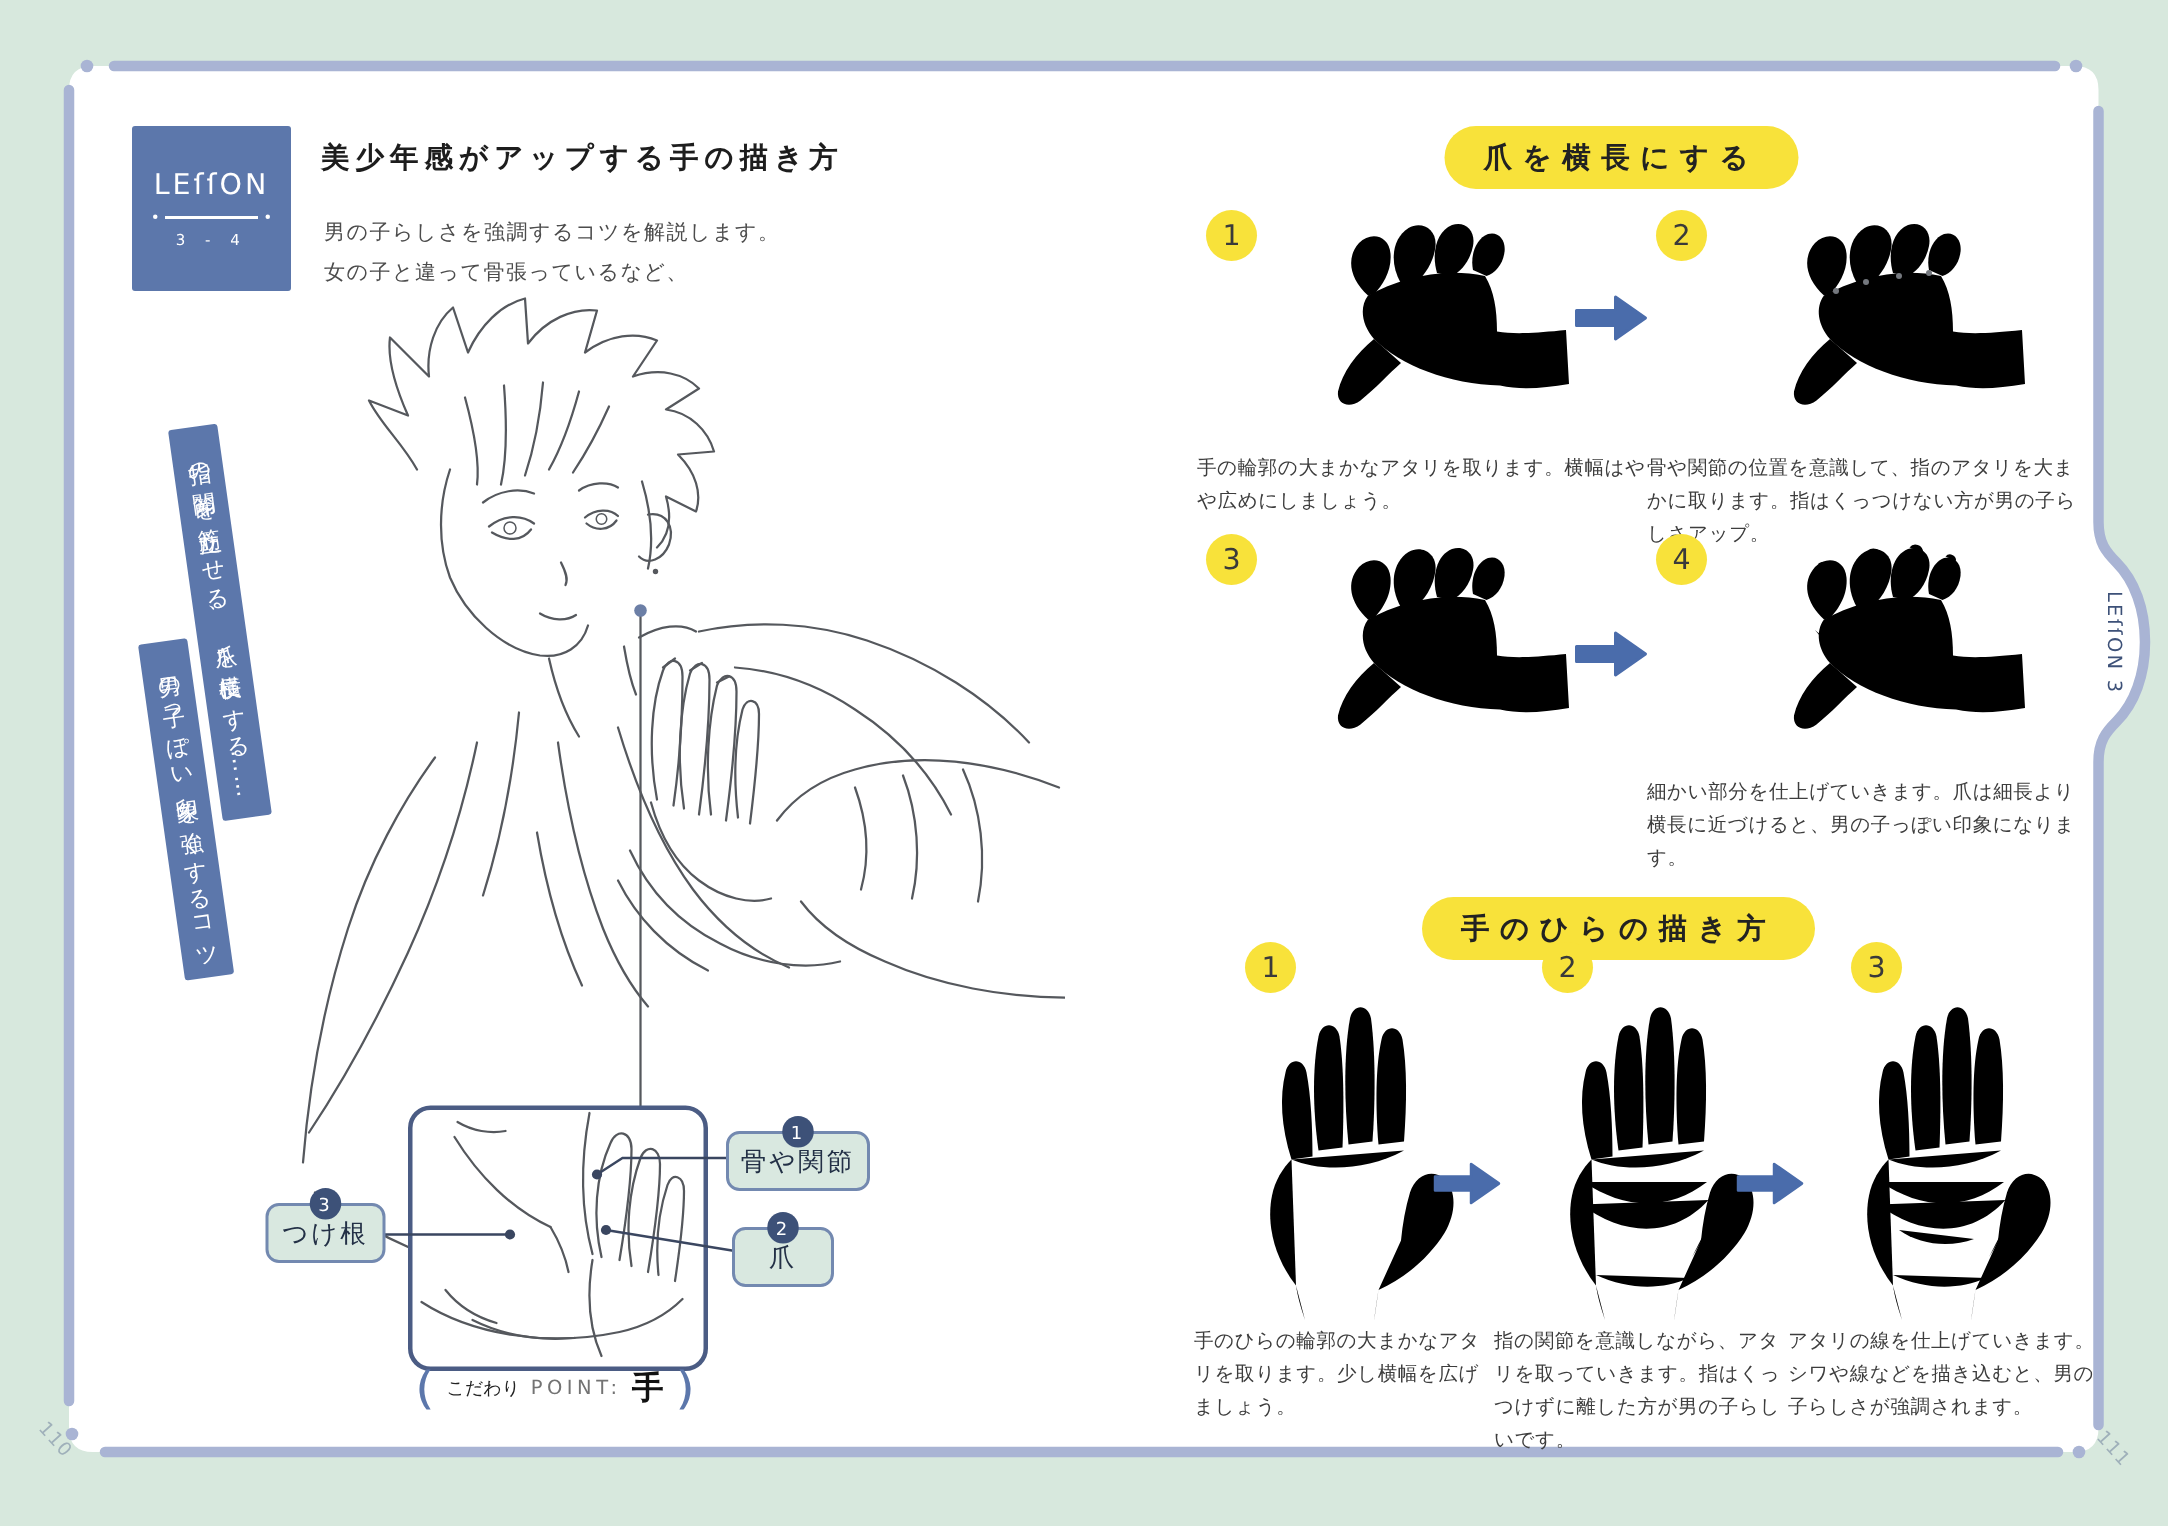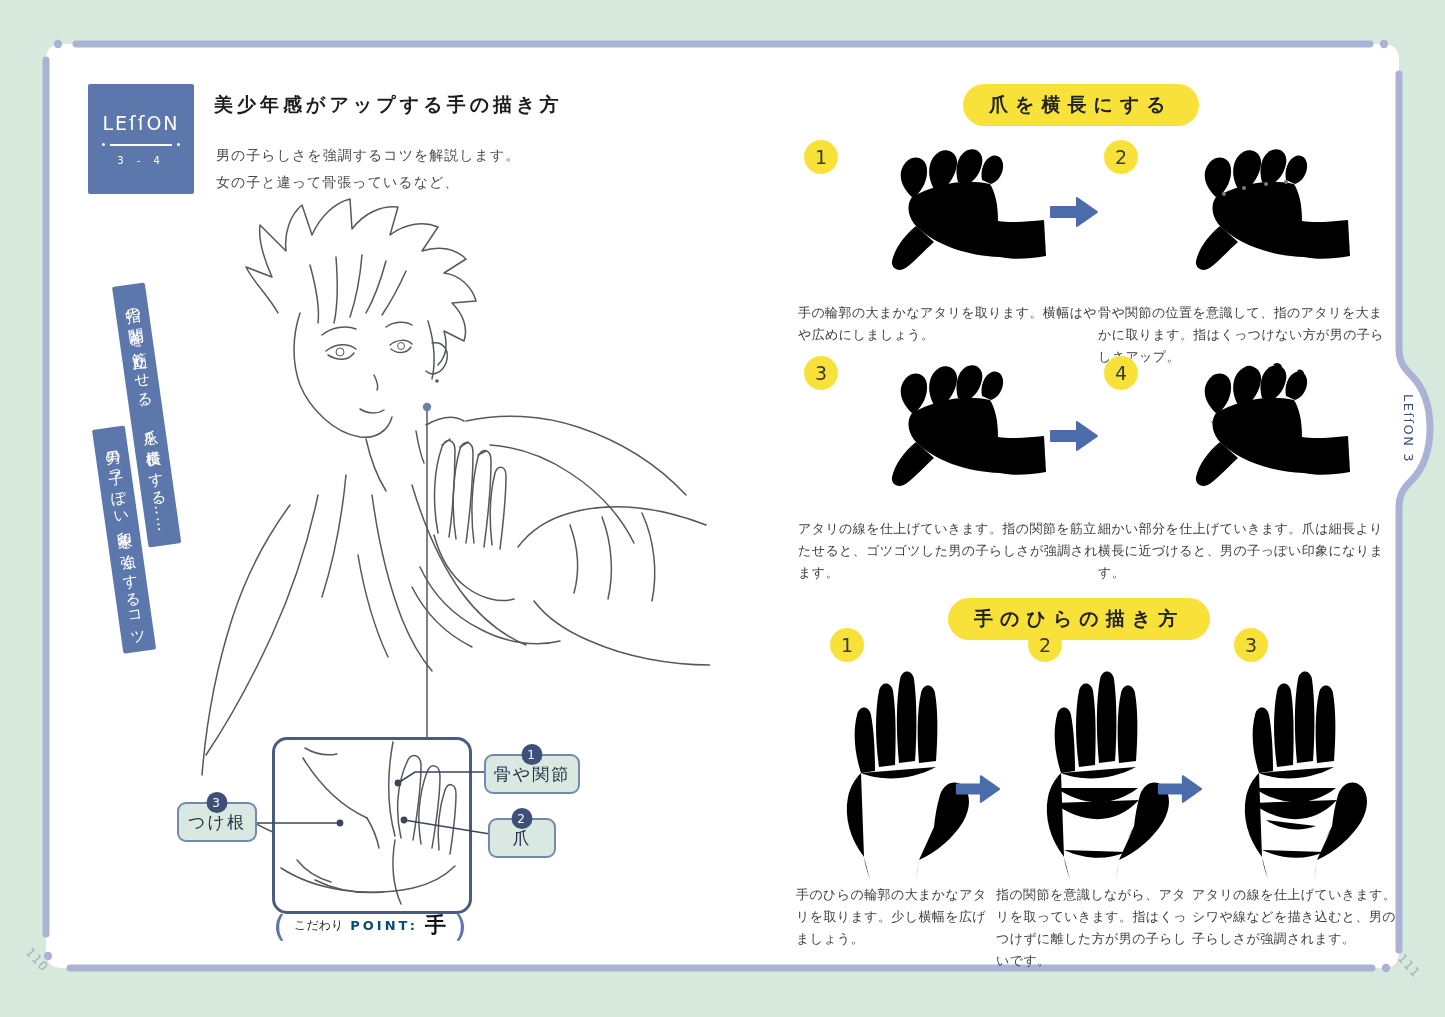--- a/index.html
+++ b/index.html
@@ -41,21 +41,21 @@
     display:flex;align-items:center;justify-content:center;font-size:17px;color:#233046;
     letter-spacing:2px;z-index:3;}
   .pill .pill-badge{position:absolute;top:-12px;left:50%;transform:translateX(-50%);
     width:21px;height:21px;border-radius:50%;background:#3d5178;color:#fff;
     font-size:12px;display:flex;align-items:center;justify-content:center;}
 
   .point-label{position:absolute;left:196px;top:866px;width:256px;display:flex;
     align-items:center;justify-content:center;gap:7px;}
   .point-label .paren{color:#5c77ab;font-size:30px;font-weight:bold;line-height:1;}
   .point-jp{font-size:12px;color:#222;}
-  .point-en{font-size:13px;color:#0c4a6e;letter-spacing:3px;font-weight:bold;}
+  .point-en{font-size:13px;color:#737373;letter-spacing:3px;font-weight:normal;}
   .point-val{font-size:21px;color:#111;font-weight:bold;}
 
   
   .ypill{position:absolute;background:#f8e23a;border-radius:22px;padding:8px 26px;
     font-size:19px;letter-spacing:7px;color:#222;font-weight:600;white-space:nowrap;}
   .num-circle{position:absolute;width:34px;height:34px;border-radius:50%;background:#f8e23a;
     display:flex;align-items:center;justify-content:center;font-size:19px;color:#3a3a3a;}
   .caption{position:absolute;font-size:13px;color:#3d3d3d;line-height:1.7;
     letter-spacing:.4px;}
   .step-art{position:absolute;color:#4a4d52;}
@@ -292,21 +292,20 @@
       <use href="#hb-base"></use>
         <use href="#hb-joints"></use>
     </svg>
     <div class="caption" style="left:1052px;top:258px;width:295px;">骨や関節の位置を意識して、指のアタリを大まかに取ります。指はくっつけない方が男の子らしさアップ。</div>
 
     <div class="num-circle" style="left:758px;top:312px;">3</div>
     <svg class="step-art" style="left:766px;top:316px;" width="238" height="158" viewBox="0 0 238 158">
       <use href="#hb-base"></use>
         <use href="#hb-tendons"></use>
     </svg>
-    <div class="caption" style="left:752px;top:474px;width:310px;">アタリの線を仕上げていきます。指の関節を筋立たせると、ゴツゴツした男の子らしさが強調されます。</div>
 
     <svg class="arrow" style="left:1002px;top:372px;" width="52" height="40" viewBox="0 0 52 40">
       <path d="M3,15 h26 v-9 l20,14 -20,14 v-9 h-26 z" fill="#4a6cab" stroke="#4a6cab" stroke-width="2" stroke-linejoin="round"></path>
     </svg>
 
     <div class="num-circle" style="left:1058px;top:312px;">4</div>
     <svg class="step-art" style="left:1070px;top:316px;" width="238" height="158" viewBox="0 0 238 158">
       <use href="#hb-base"></use>
         <use href="#hb-tendons"></use>
         <use href="#hb-nails"></use>

